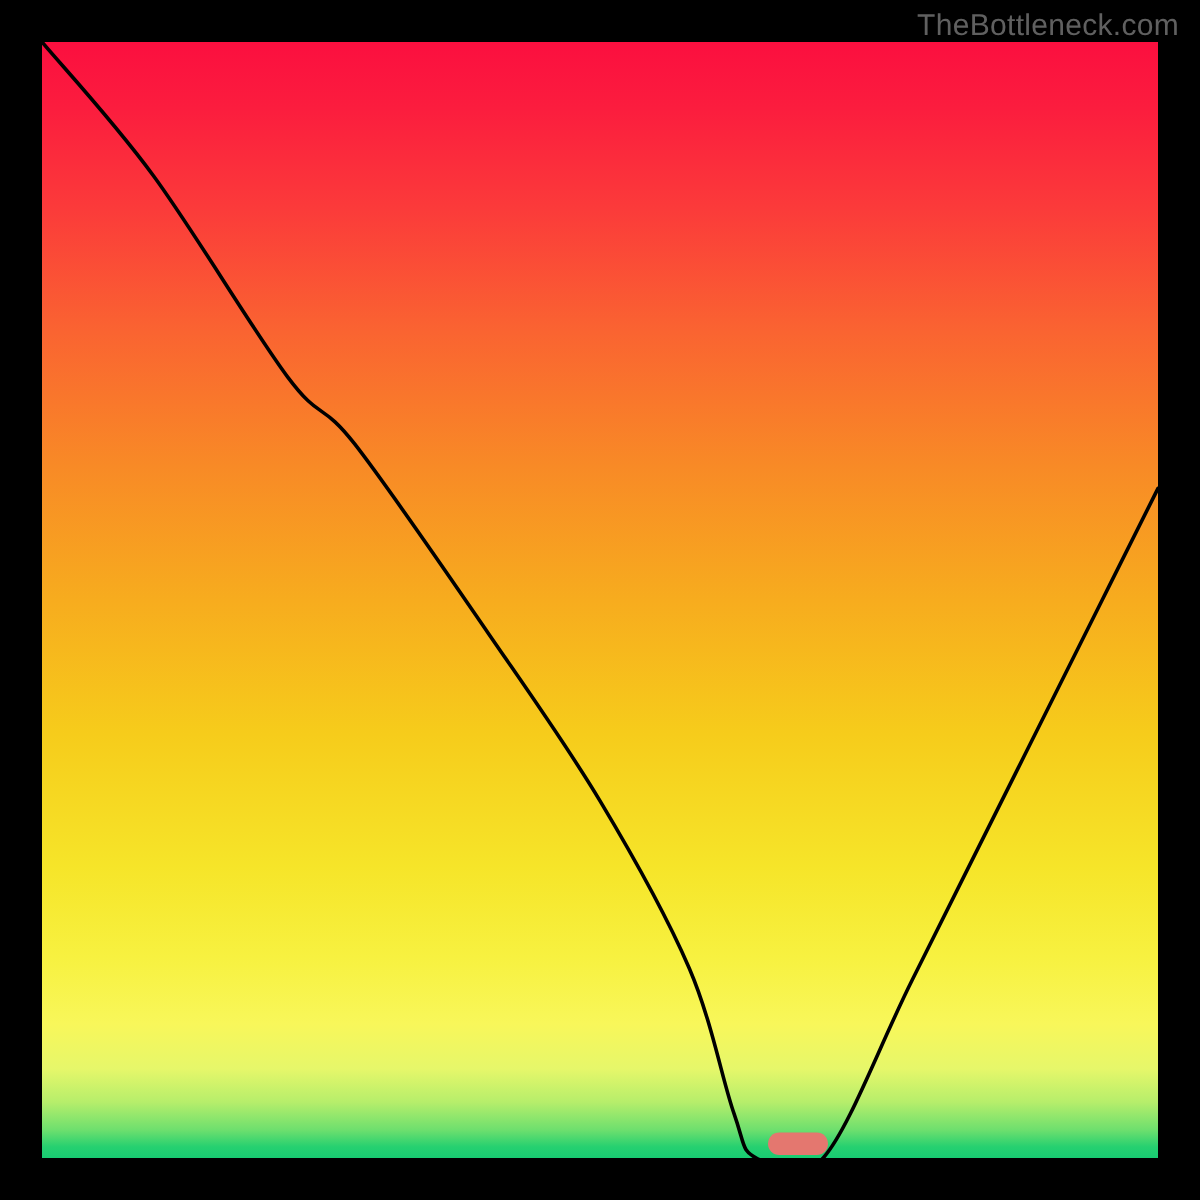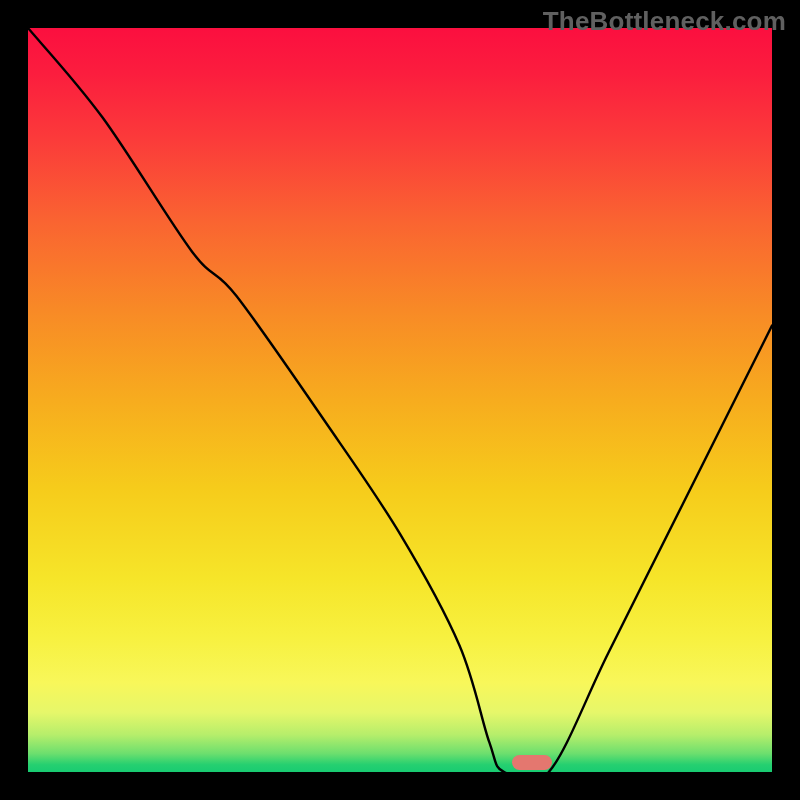--- a/index.html
+++ b/index.html
@@ -15,22 +15,22 @@
     position: relative;
     width: 800px;
     height: 800px;
     background: #000;
   }
   .watermark {
     position: absolute;
     top: 6px;
     right: 14px;
     color: #606060;
-    font-size: 26px;
-    font-weight: 700;
+    font-size: 20px;
+    font-weight: 400;
     letter-spacing: 0.2px;
     z-index: 20;
   }
   .plot-area {
     position: absolute;
     left: 28px;
     top: 28px;
     width: 744px;
     height: 744px;
     overflow: hidden;

